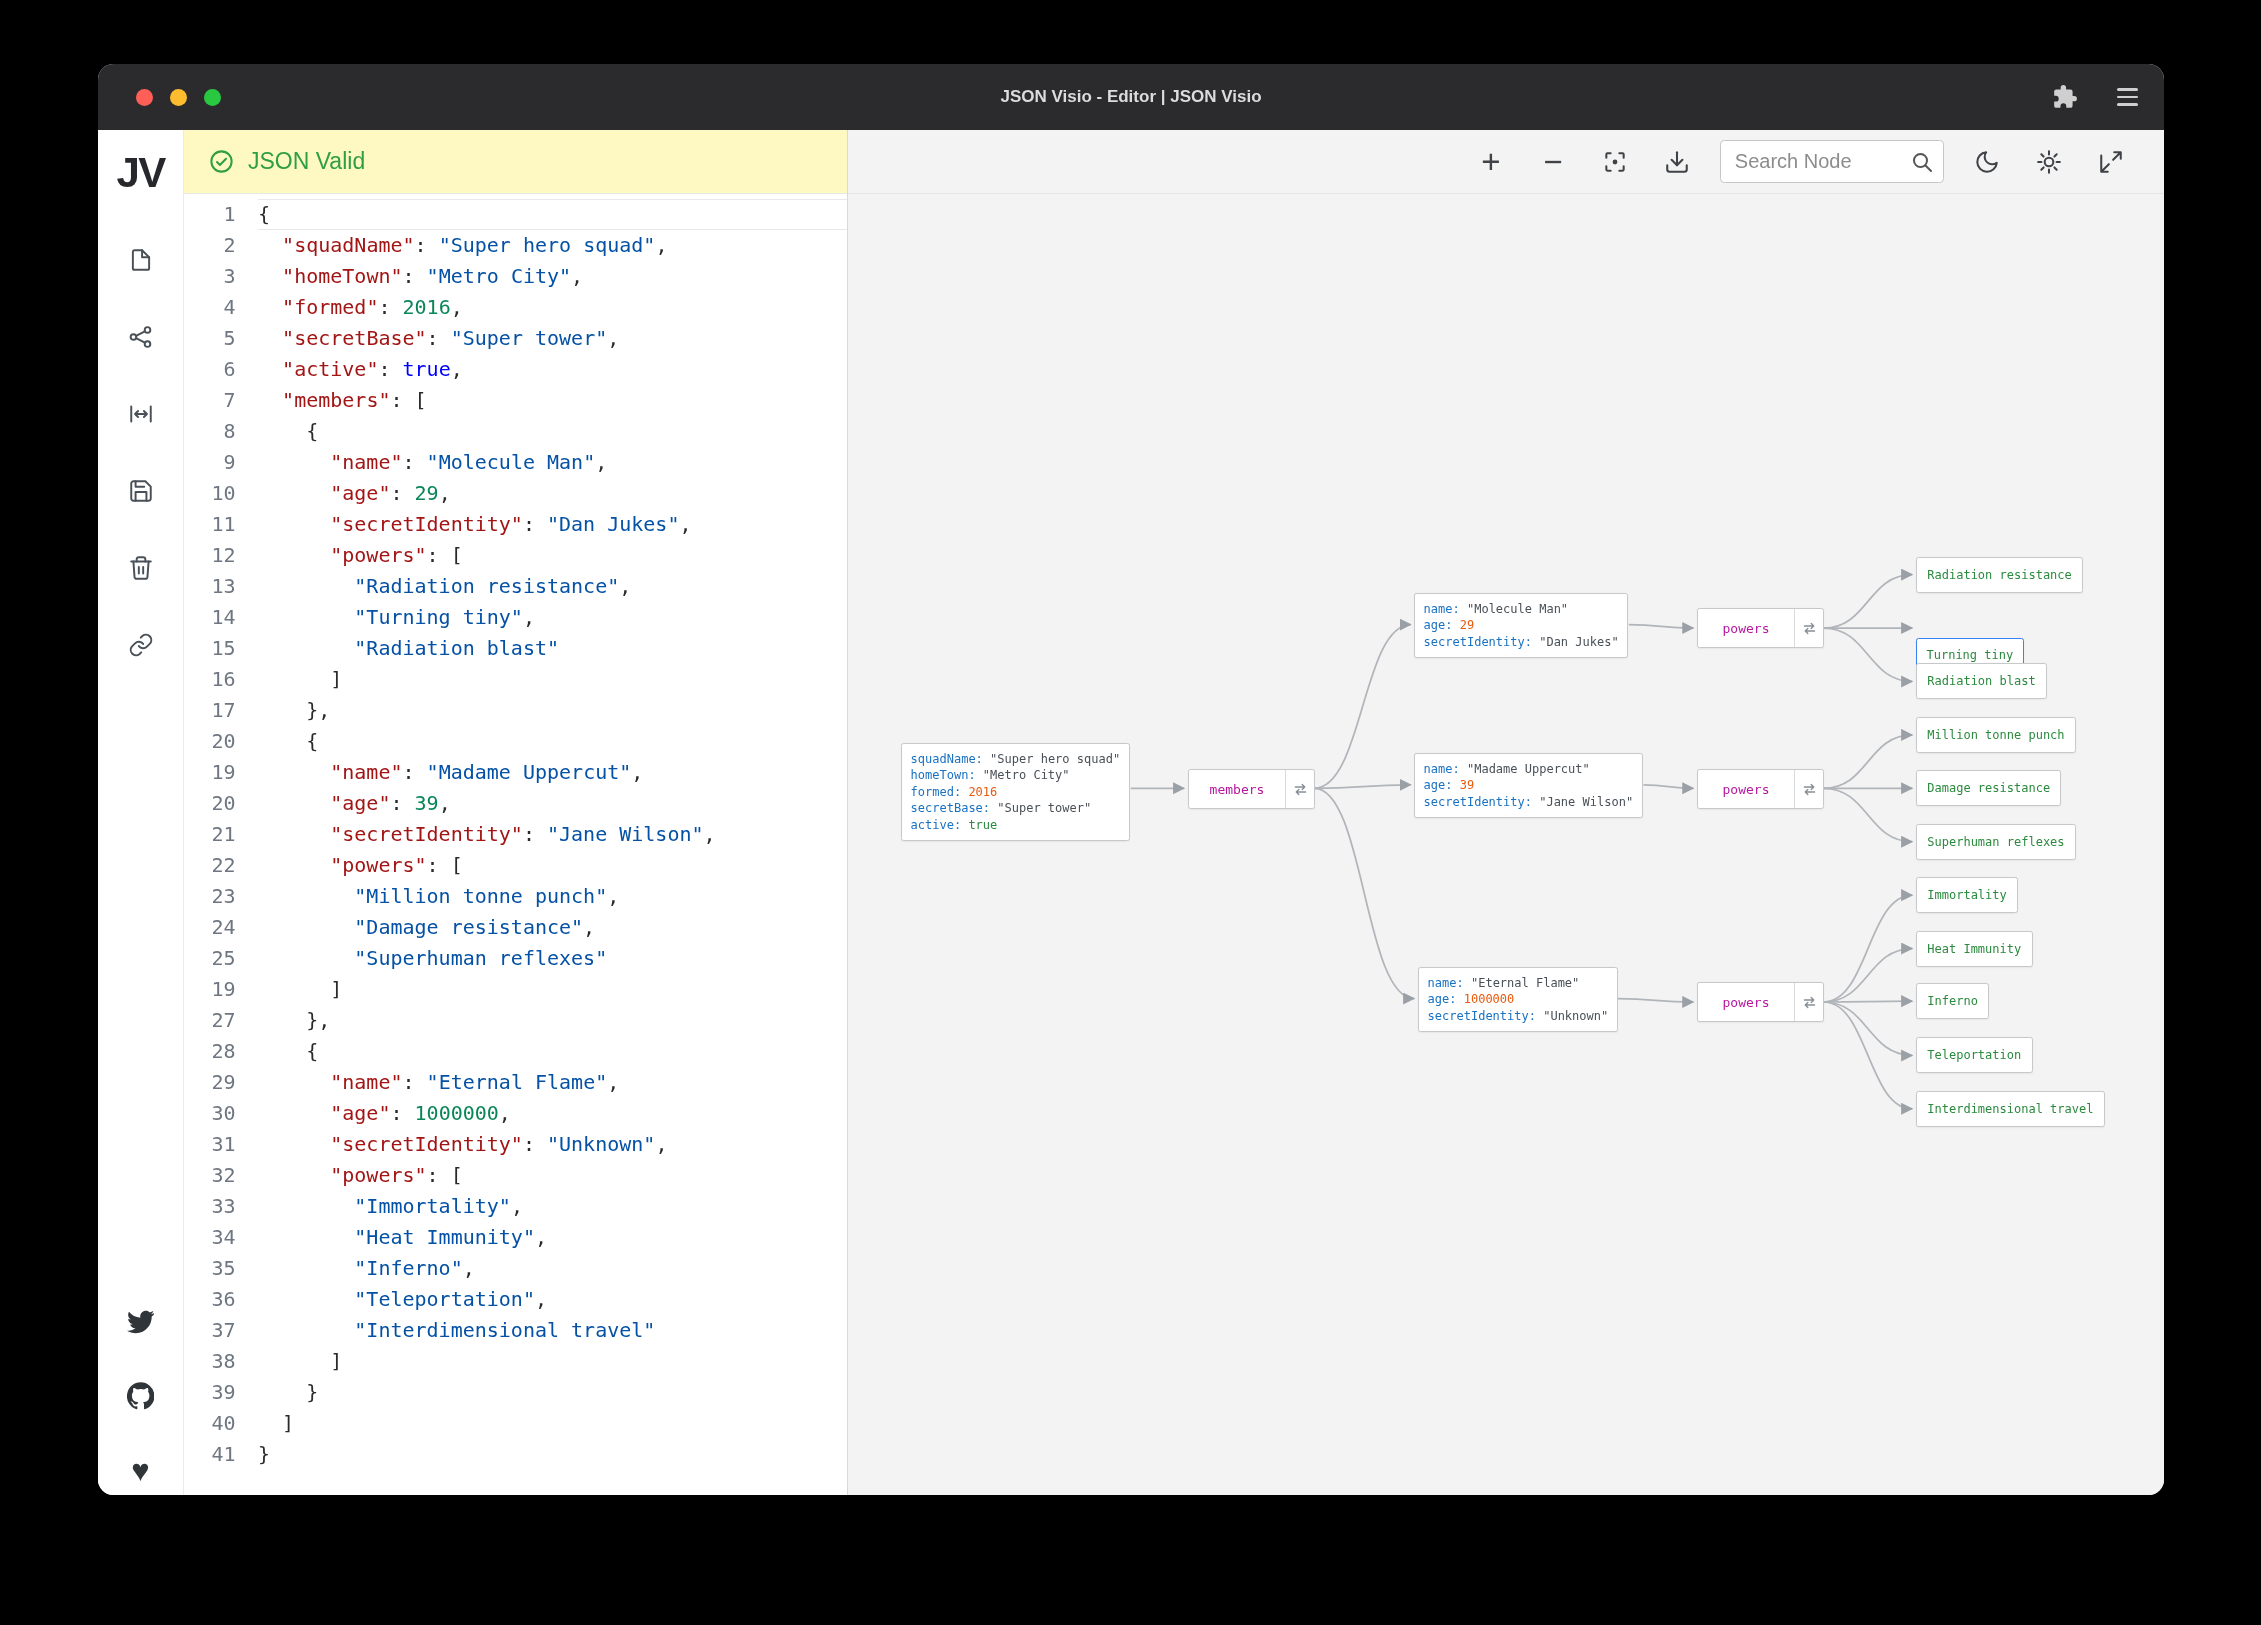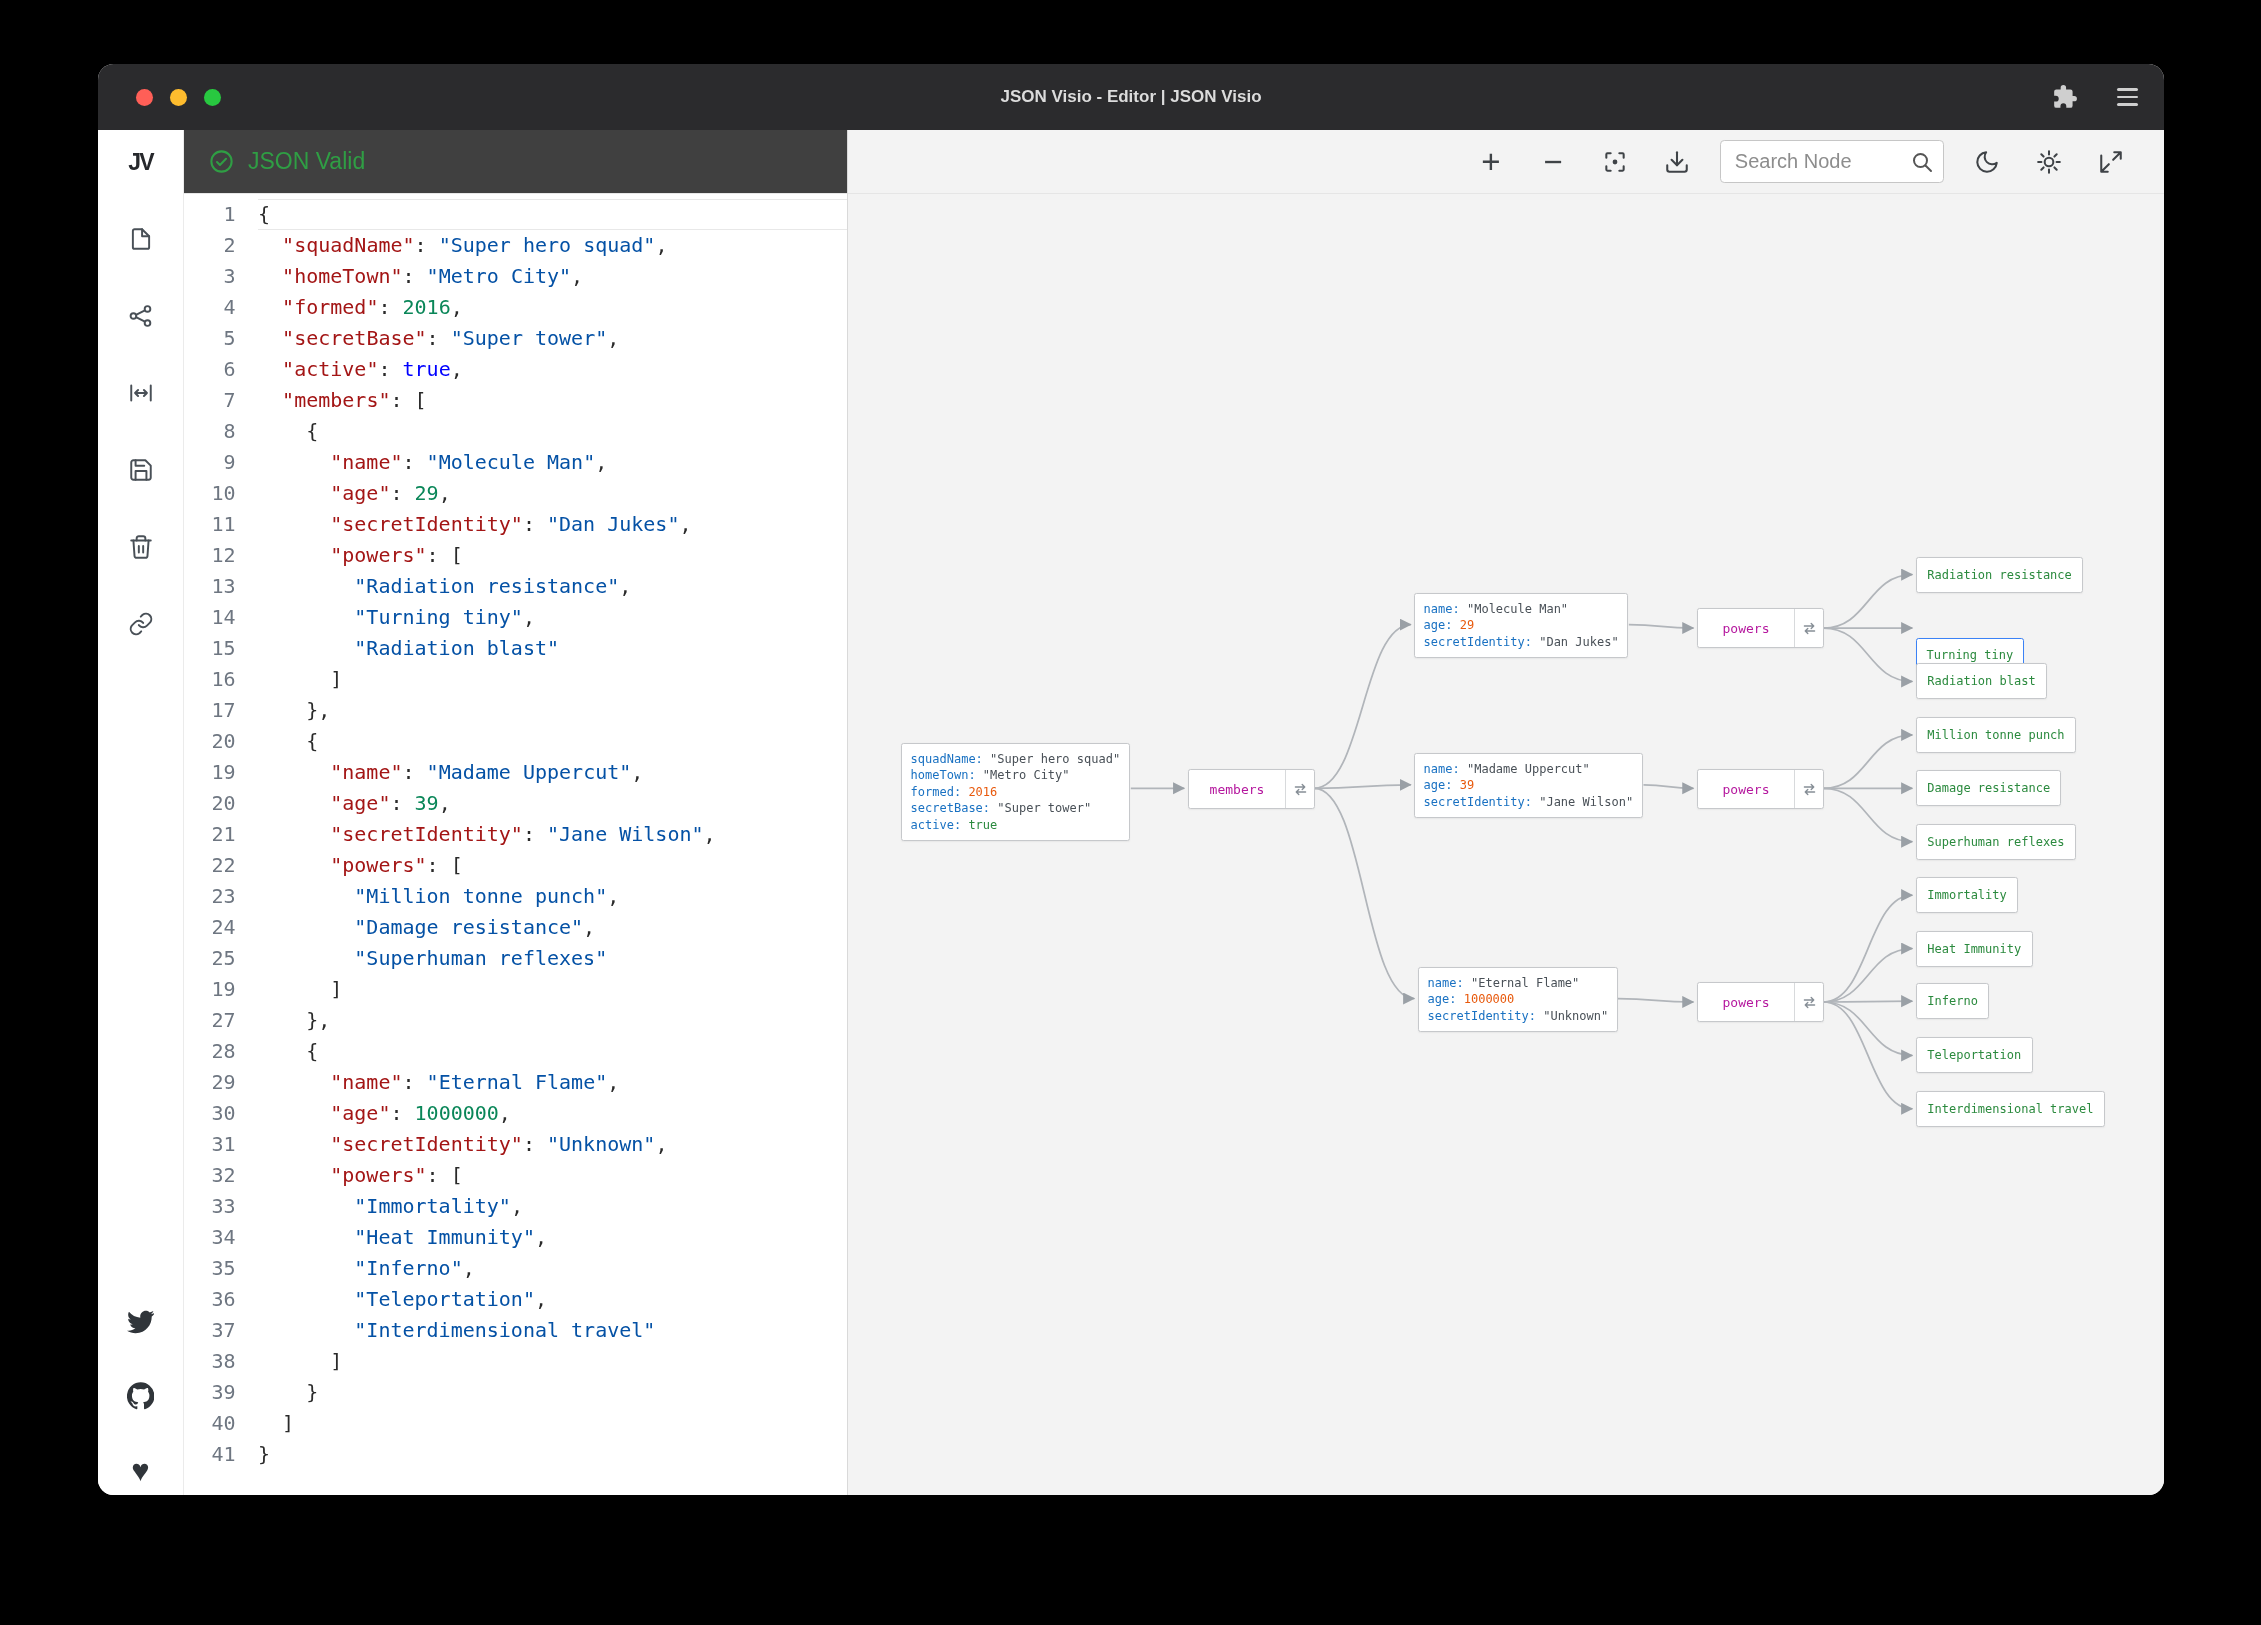--- a/index.html
+++ b/index.html
@@ -31,32 +31,32 @@
   .hamburger span { display:block; width:20.7px; height:2.6px; background:#cfcfcf; border-radius:1.7px; }
 
   
   .content { flex:1; display:flex; min-height:0; }
 
   
   .sidebar {
     width:86px; flex:none; background:#ffffff; border-right:0.9px solid #ebebeb;
     display:flex; flex-direction:column; align-items:center;
   }
-  .logo { margin-top:19px; font-size:23px; font-weight:800; color:#26282c; letter-spacing:-1.7px; }
+  .logo { margin-top:19px; font-size:42px; font-weight:800; color:#26282c; letter-spacing:-1.7px; }
   .side-tools { margin-top:48px; display:flex; flex-direction:column; gap:48px; align-items:center; }
   .side-tools svg, .side-bottom svg { display:block; }
   .side-btn { width:29px; height:29px; display:flex; align-items:center; justify-content:center; cursor:pointer; }
   .side-bottom { margin-top:auto; padding-bottom:10.3px; display:flex; flex-direction:column; gap:45px; align-items:center; }
   .heart-glyph { font-size:31px; color:#30353a; line-height:1; }
 
   
   .editor-panel { width:664px; flex:none; background:#ffffff; border-right:0.9px solid #d9d9d9; display:flex; flex-direction:column; }
   .editor-header {
     height:64px; flex:none; display:flex; align-items:center; gap:13px;
-    padding-left:24px; background:#404040; border-bottom:0.9px solid #e7e7e7;
+    padding-left:24px; background:#fef9c3; border-bottom:0.9px solid #e7e7e7;
   }
   .status-text { color:#2f9e44; font-size:23px; font-weight:500; }
 
   .code-area { flex:1; overflow:hidden; padding-top:5.2px; font-family:"DejaVu Sans Mono", monospace; font-size:20px; }
   .code-line { display:flex; height:31px; line-height:31px; }
   .code-line .ln { flex:none; width:74px; text-align:right; padding-right:22.4px; color:#6e7681; }
   .code-line .code { white-space:pre; color:#222; }
   .code-line.current .code-wrap { box-shadow: inset 0 0.9px 0 #e8e8e8, inset 0 -0.9px 0 #e8e8e8; }
   .code-wrap { flex:1; }
   .tok-k { color:#a31515; }

